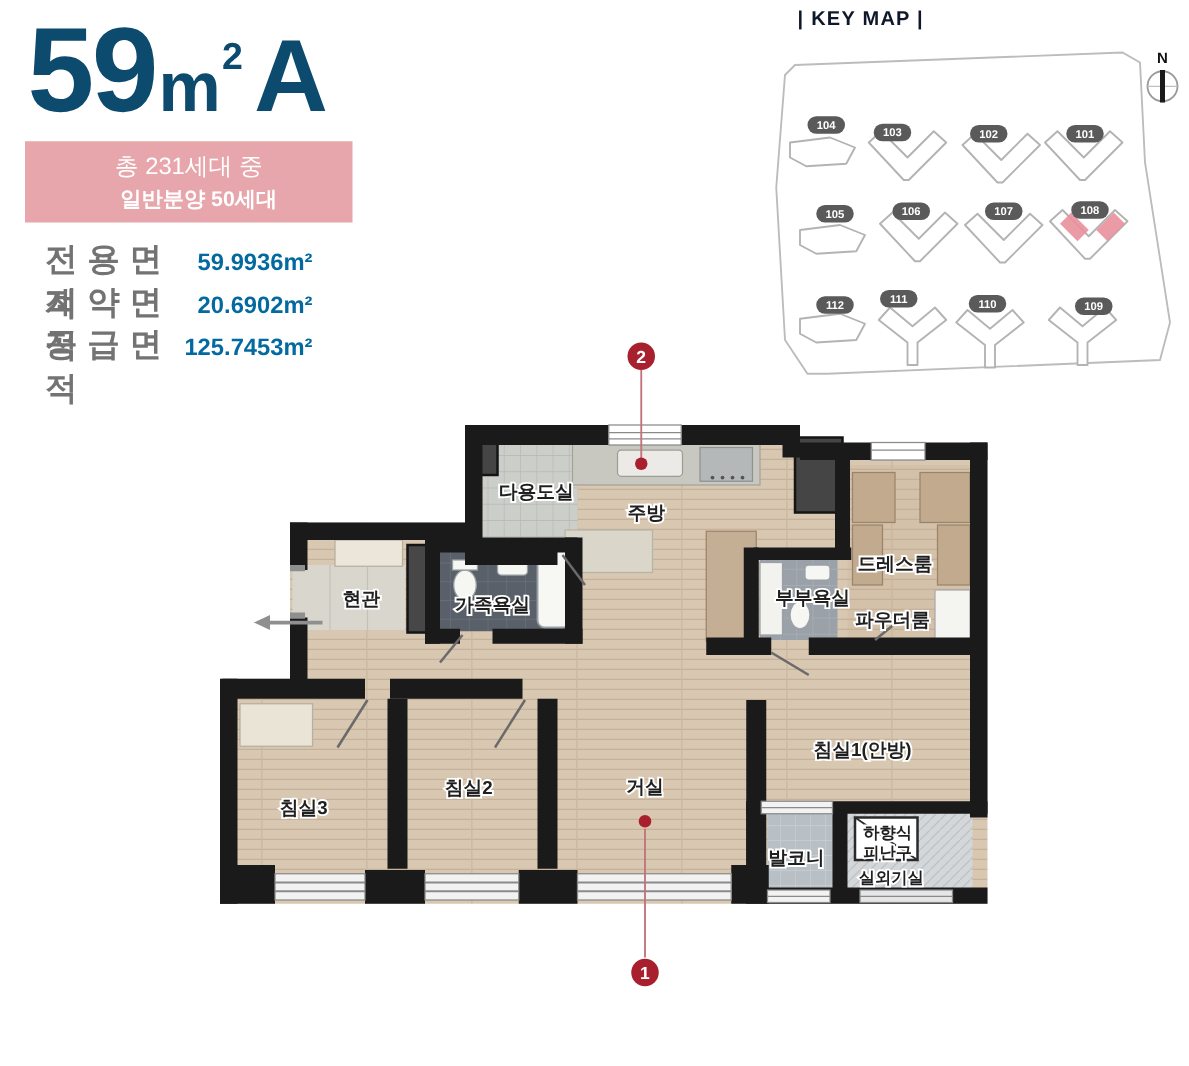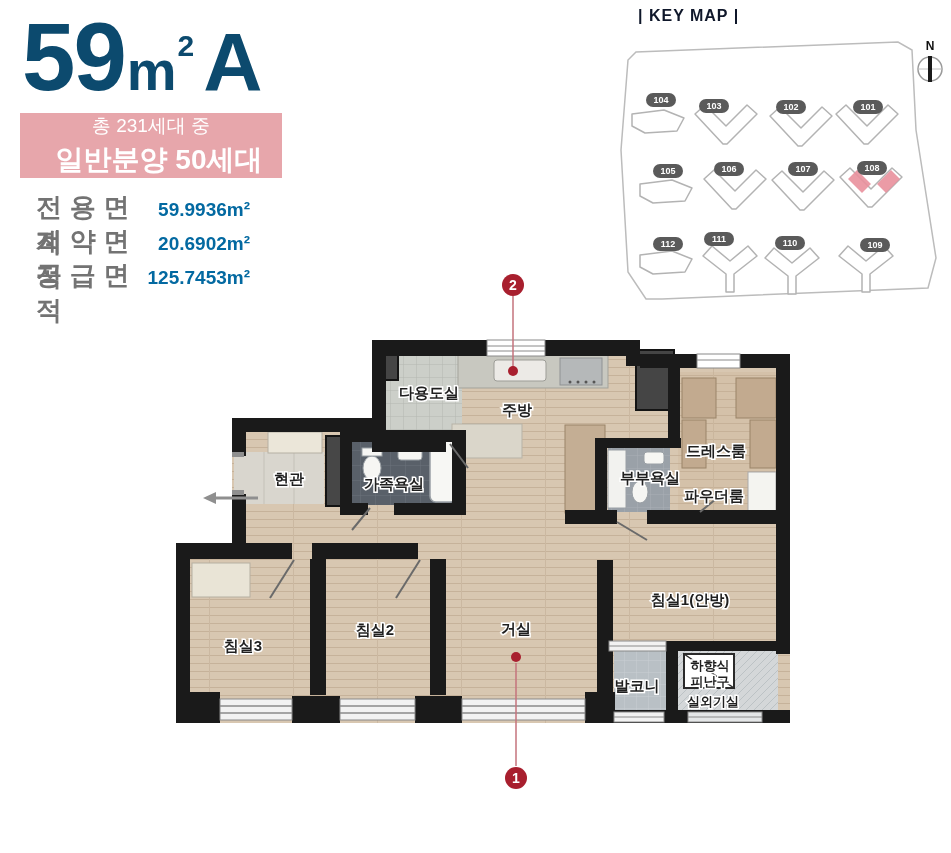--- a/index.html
+++ b/index.html
@@ -11,21 +11,21 @@
   .title-num{font-size:96px;font-weight:bold;letter-spacing:-2px;}
   .title-unit{font-size:56px;font-weight:bold;position:relative;margin-left:2px;}
   .title-sup{font-size:30px;font-weight:bold;position:relative;top:-34px;left:1px;}
   .title-var{font-size:82px;font-weight:bold;margin-left:10px;}
 
   
   .badge{position:absolute;left:20px;top:113px;width:262px;height:65px;
          background:#e7a6ab;color:#fff;text-align:center;
          display:flex;flex-direction:column;justify-content:center;gap:2px;}
   .badge-line1{font-size:19px;font-weight:400;}
-  .badge-line2{font-size:28px;font-weight:700;padding-left:16px;}
+  .badge-line2{font-size:17px;font-weight:700;padding-left:16px;}
 
   
   .area-table{position:absolute;left:36px;top:190px;width:214px;}
   .area-row{display:flex;justify-content:space-between;align-items:baseline;height:34px;}
   .area-label{font-size:26px;font-weight:800;color:#737373;letter-spacing:.30em;}
   .area-value{font-size:19px;font-weight:600;color:#0369a1;}
 
   
   .keymap-title{position:absolute;left:638px;top:7px;font-size:16px;font-weight:600;color:#0f172a;letter-spacing:1px;}
 

